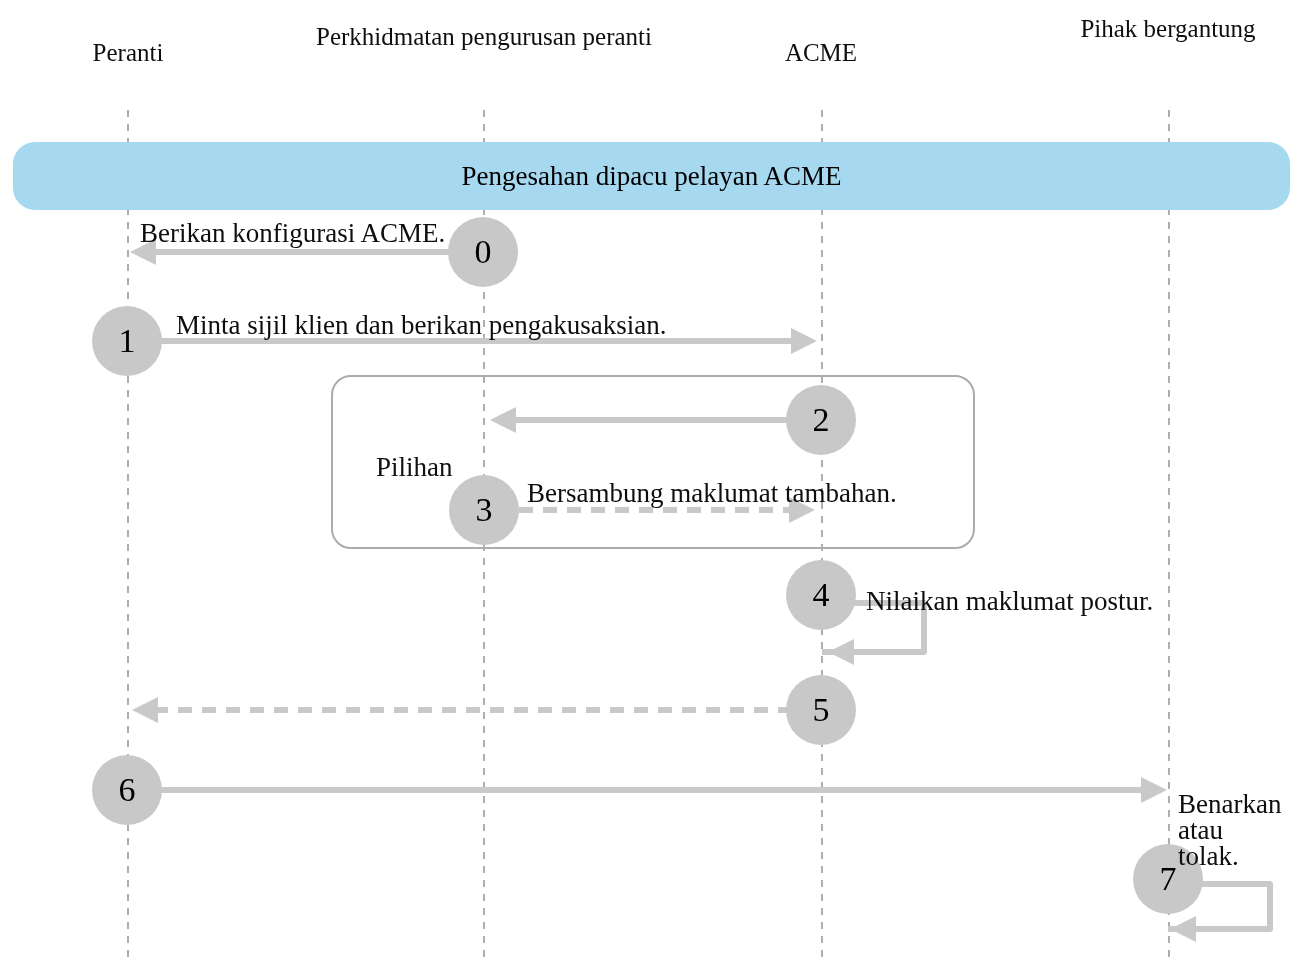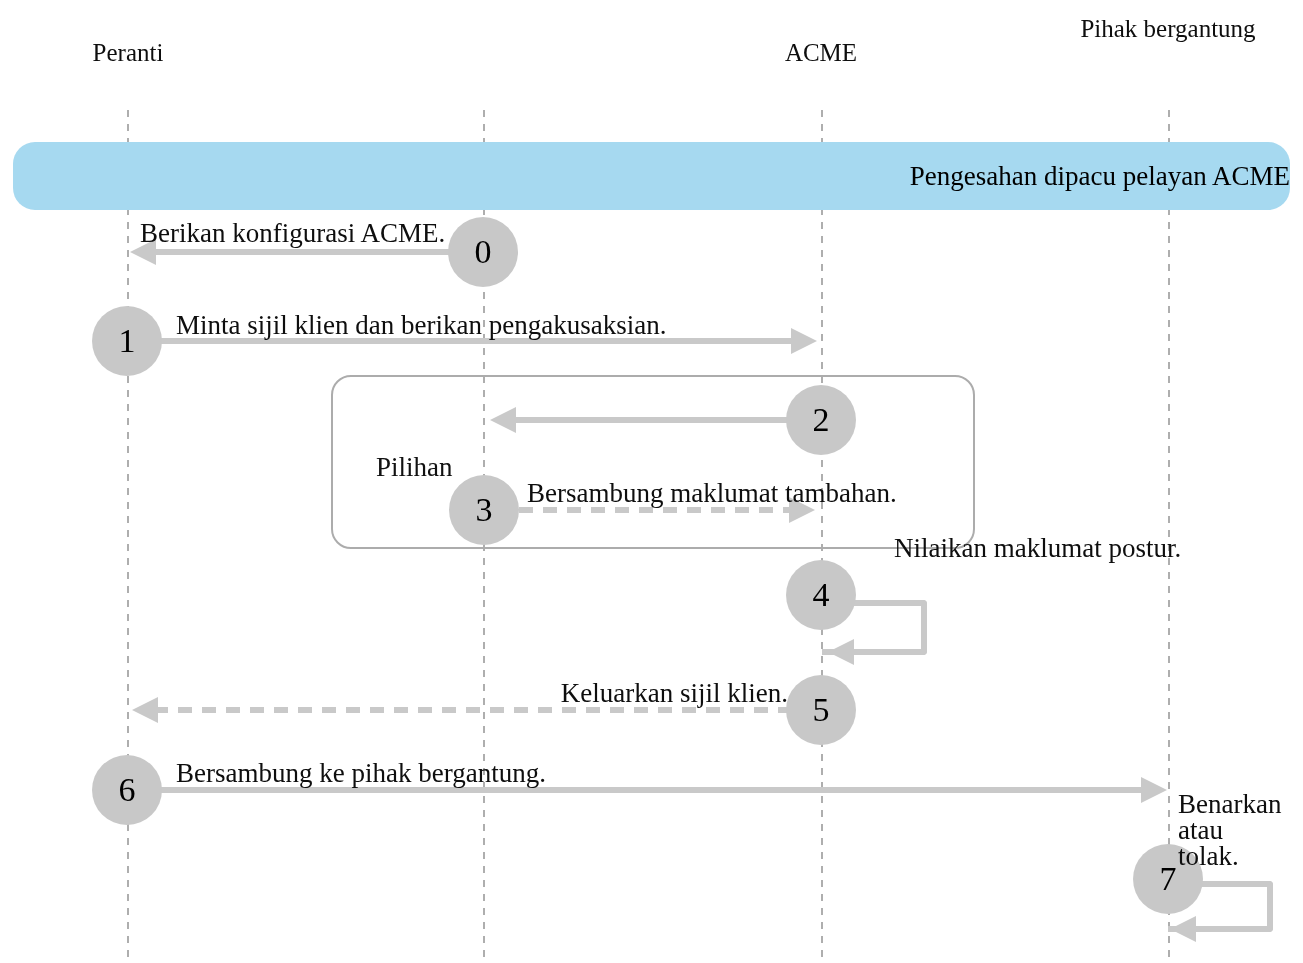--- a/index.html
+++ b/index.html
@@ -87,24 +87,25 @@
 <body>
 
 <div id="canvas">
 
   <div class="lifeline" style="left:127px;"></div>
   <div class="lifeline" style="left:483px;"></div>
   <div class="lifeline" style="left:821px;"></div>
   <div class="lifeline" style="left:1168px;"></div>
 
   <div class="actor-label" style="left:28px;width:200px;top:37px;">Peranti</div>
+  <div class="actor-label" style="left:309px;width:350px;top:21px;">Perkhidmatan pengurusan peranti</div>
   <div class="actor-label" style="left:721px;width:200px;top:37px;">ACME</div>
   <div class="actor-label" style="left:1043px;width:250px;top:13px;">Pihak bergantung</div>
 
-  <div class="banner" style="background:#a6d9f0;justify-content:flex-end;">
+  <div class="banner" style="background:#a6d9f0;">
     <span>Pengesahan dipacu pelayan ACME</span>
   </div>
 
   <div class="group-box"></div>
   <div class="group-label">Pilihan</div>
 
   <div class="head-left" style="left:130px;top:239px;"></div>
   <div class="h-line" style="left:152px;top:249px;width:303px;"></div>
   <div class="msg right" style="left:140px;width:300px;top:220px;">Berikan konfigurasi ACME.</div>
   <div class="circle" style="left:448px;top:217px;">
@@ -126,35 +127,33 @@
 
   <div class="h-dash" style="left:519px;top:507px;width:272px;"></div>
   <div class="head-right" style="left:789px;top:497px;"></div>
   <div class="msg" style="left:527px;top:480px;">Bersambung maklumat tambahan.</div>
   <div class="circle" style="left:449px;top:475px;">
     <span>3</span>
   </div>
 
   <div class="loop" style="left:822px;top:600px;width:105px;height:55px;"></div>
   <div class="head-left" style="left:828px;top:639px;"></div>
-  <div class="msg" style="left:866px;top:535px;margin-left:28px;">Nilaikan maklumat postur.</div>
+  <div class="msg" style="left:866px;top:588px;">Nilaikan maklumat postur.</div>
   <div class="circle" style="left:786px;top:560px;">
     <span>4</span>
   </div>
 
   <div class="head-left" style="left:132px;top:697px;"></div>
   <div class="h-dash" style="left:154px;top:707px;width:634px;"></div>
-  <div class="msg right" style="left:488px;width:300px;top:680px;">Keluarkan sijil klien.</div>
   <div class="circle" style="left:786px;top:675px;">
     <span>5</span>
   </div>
 
   <div class="h-line" style="left:158px;top:787px;width:985px;"></div>
   <div class="head-right" style="left:1141px;top:777px;"></div>
-  <div class="msg" style="left:176px;top:760px;">Bersambung ke pihak bergantung.</div>
   <div class="circle" style="left:92px;top:755px;">
     <span>6</span>
   </div>
 
   <div class="loop" style="left:1168px;top:881px;width:105px;height:51px;"></div>
   <div class="head-left" style="left:1170px;top:916px;"></div>
   <div class="msg wrap" style="left:1178px;top:791px;width:108px;">Benarkan atau tolak.</div>
   <div class="circle" style="left:1133px;top:844px;">
     <span>7</span>
   </div>

